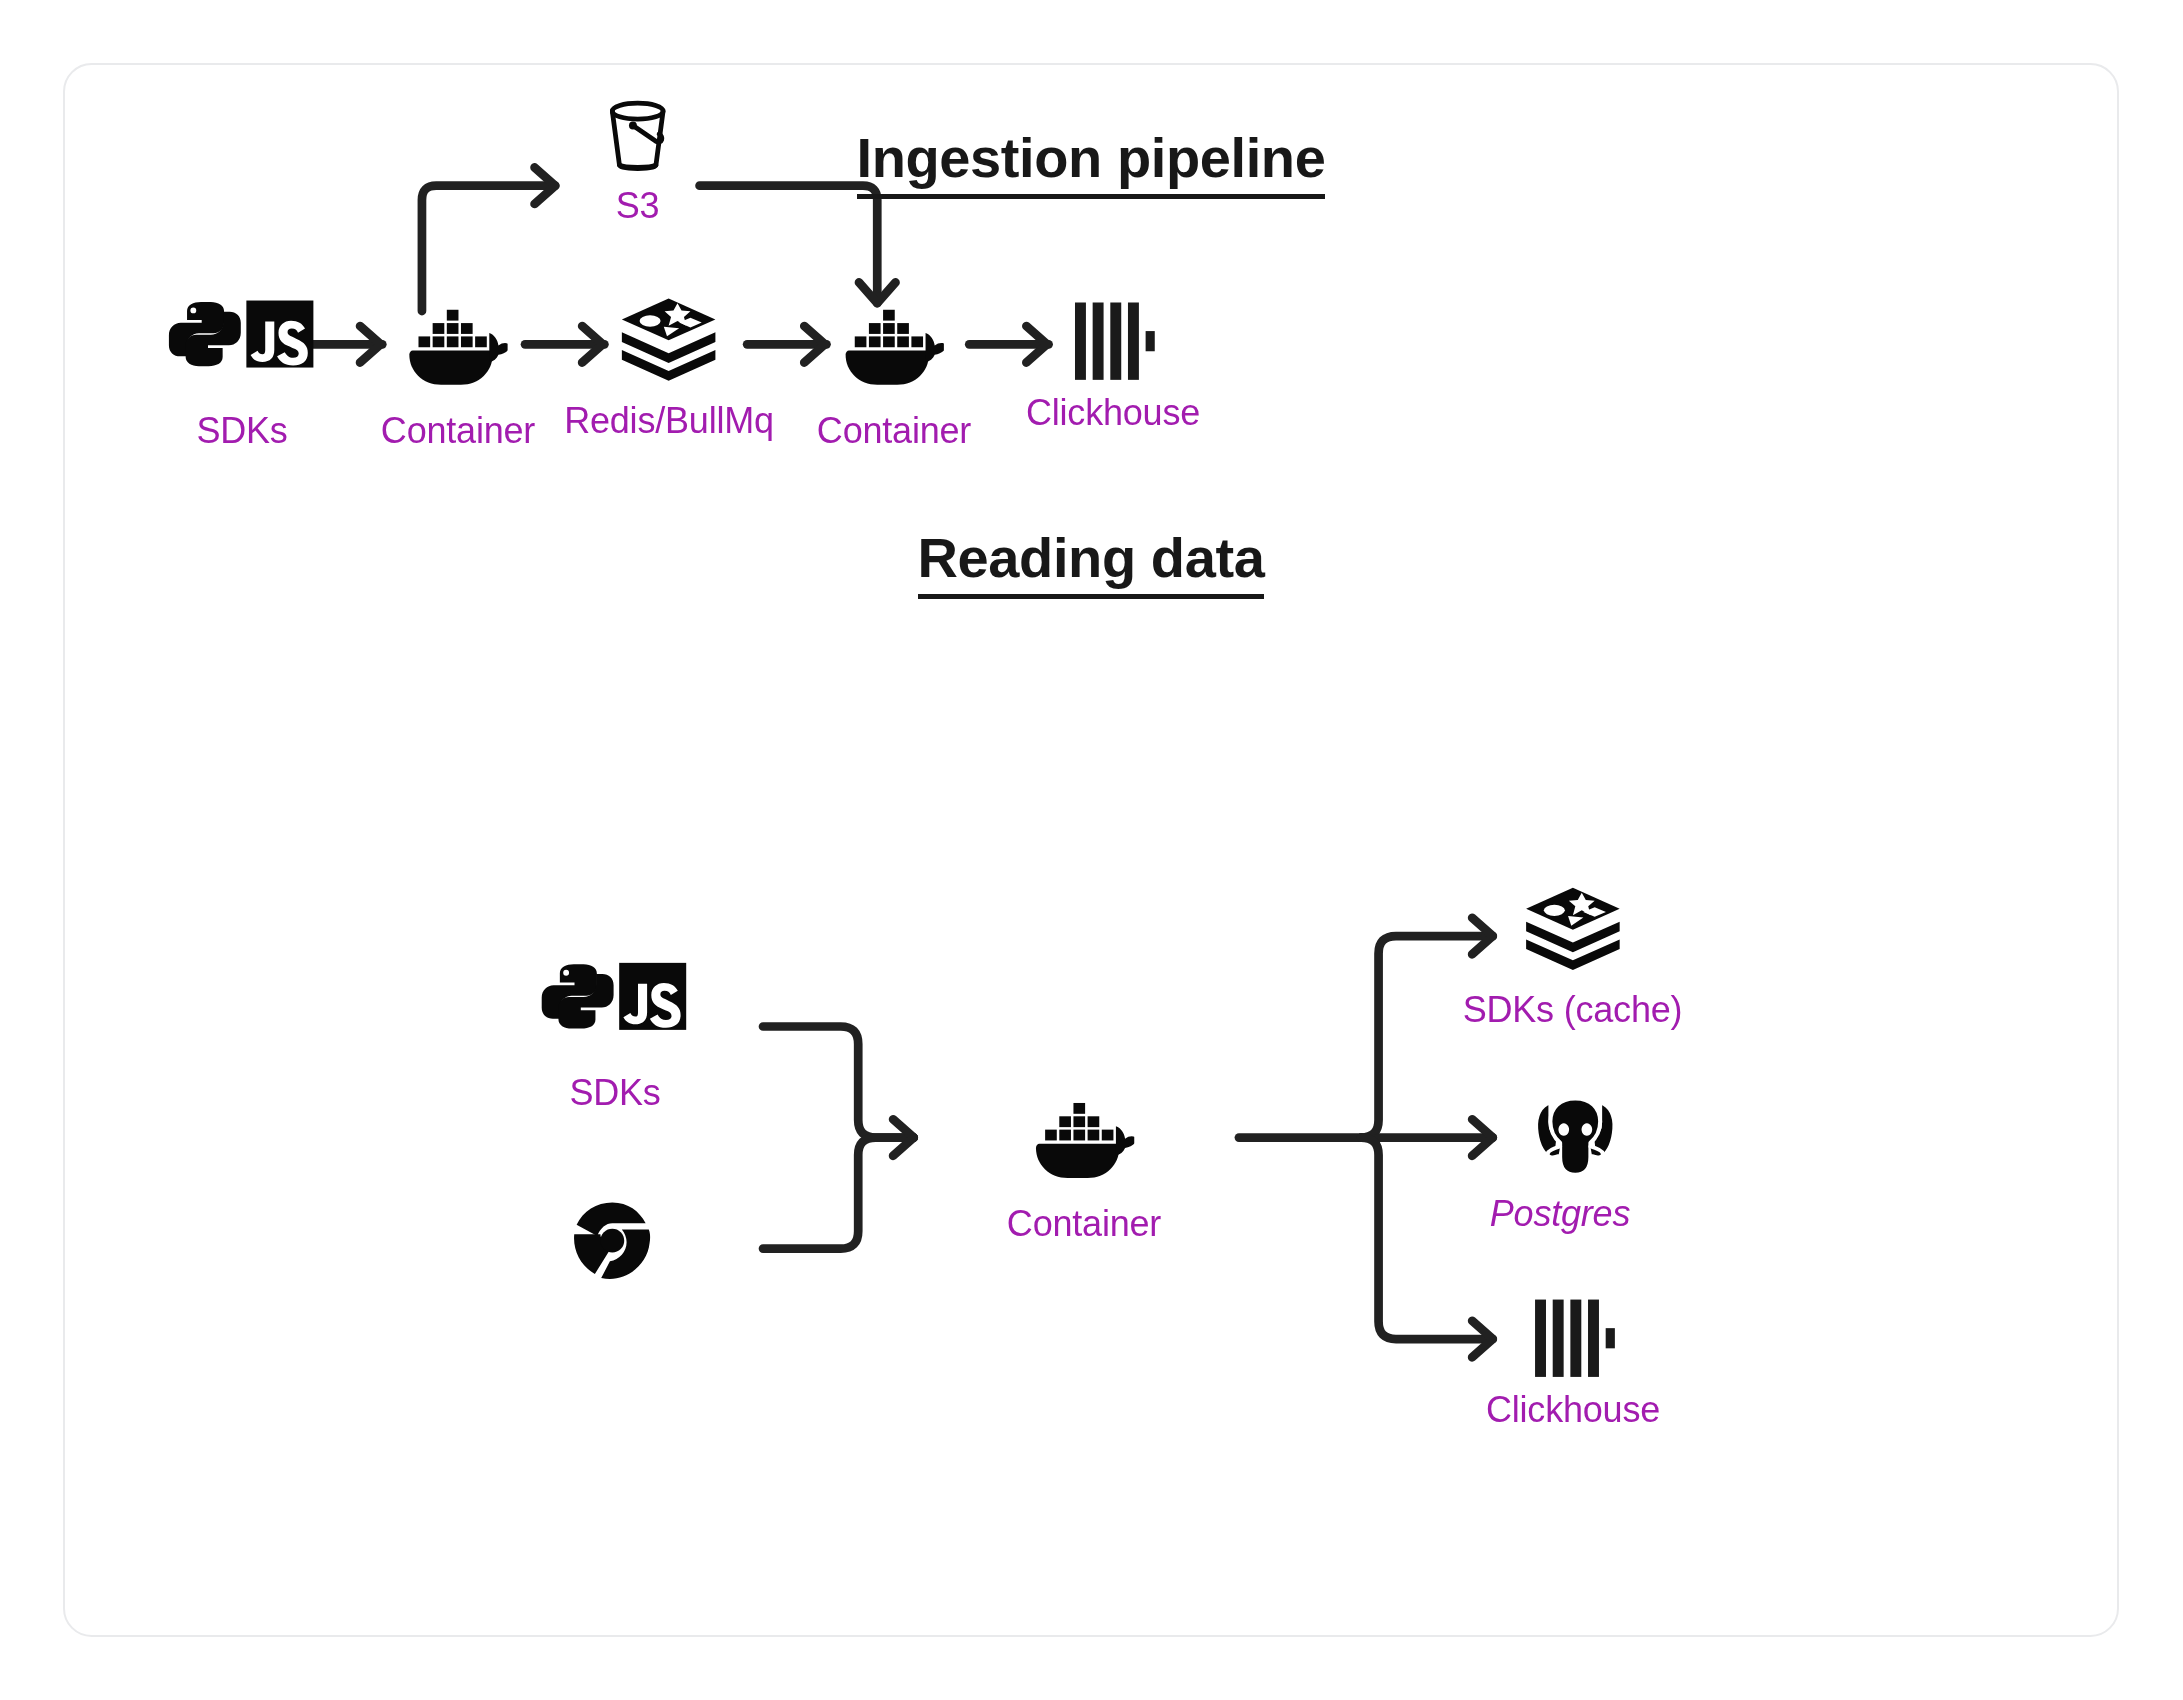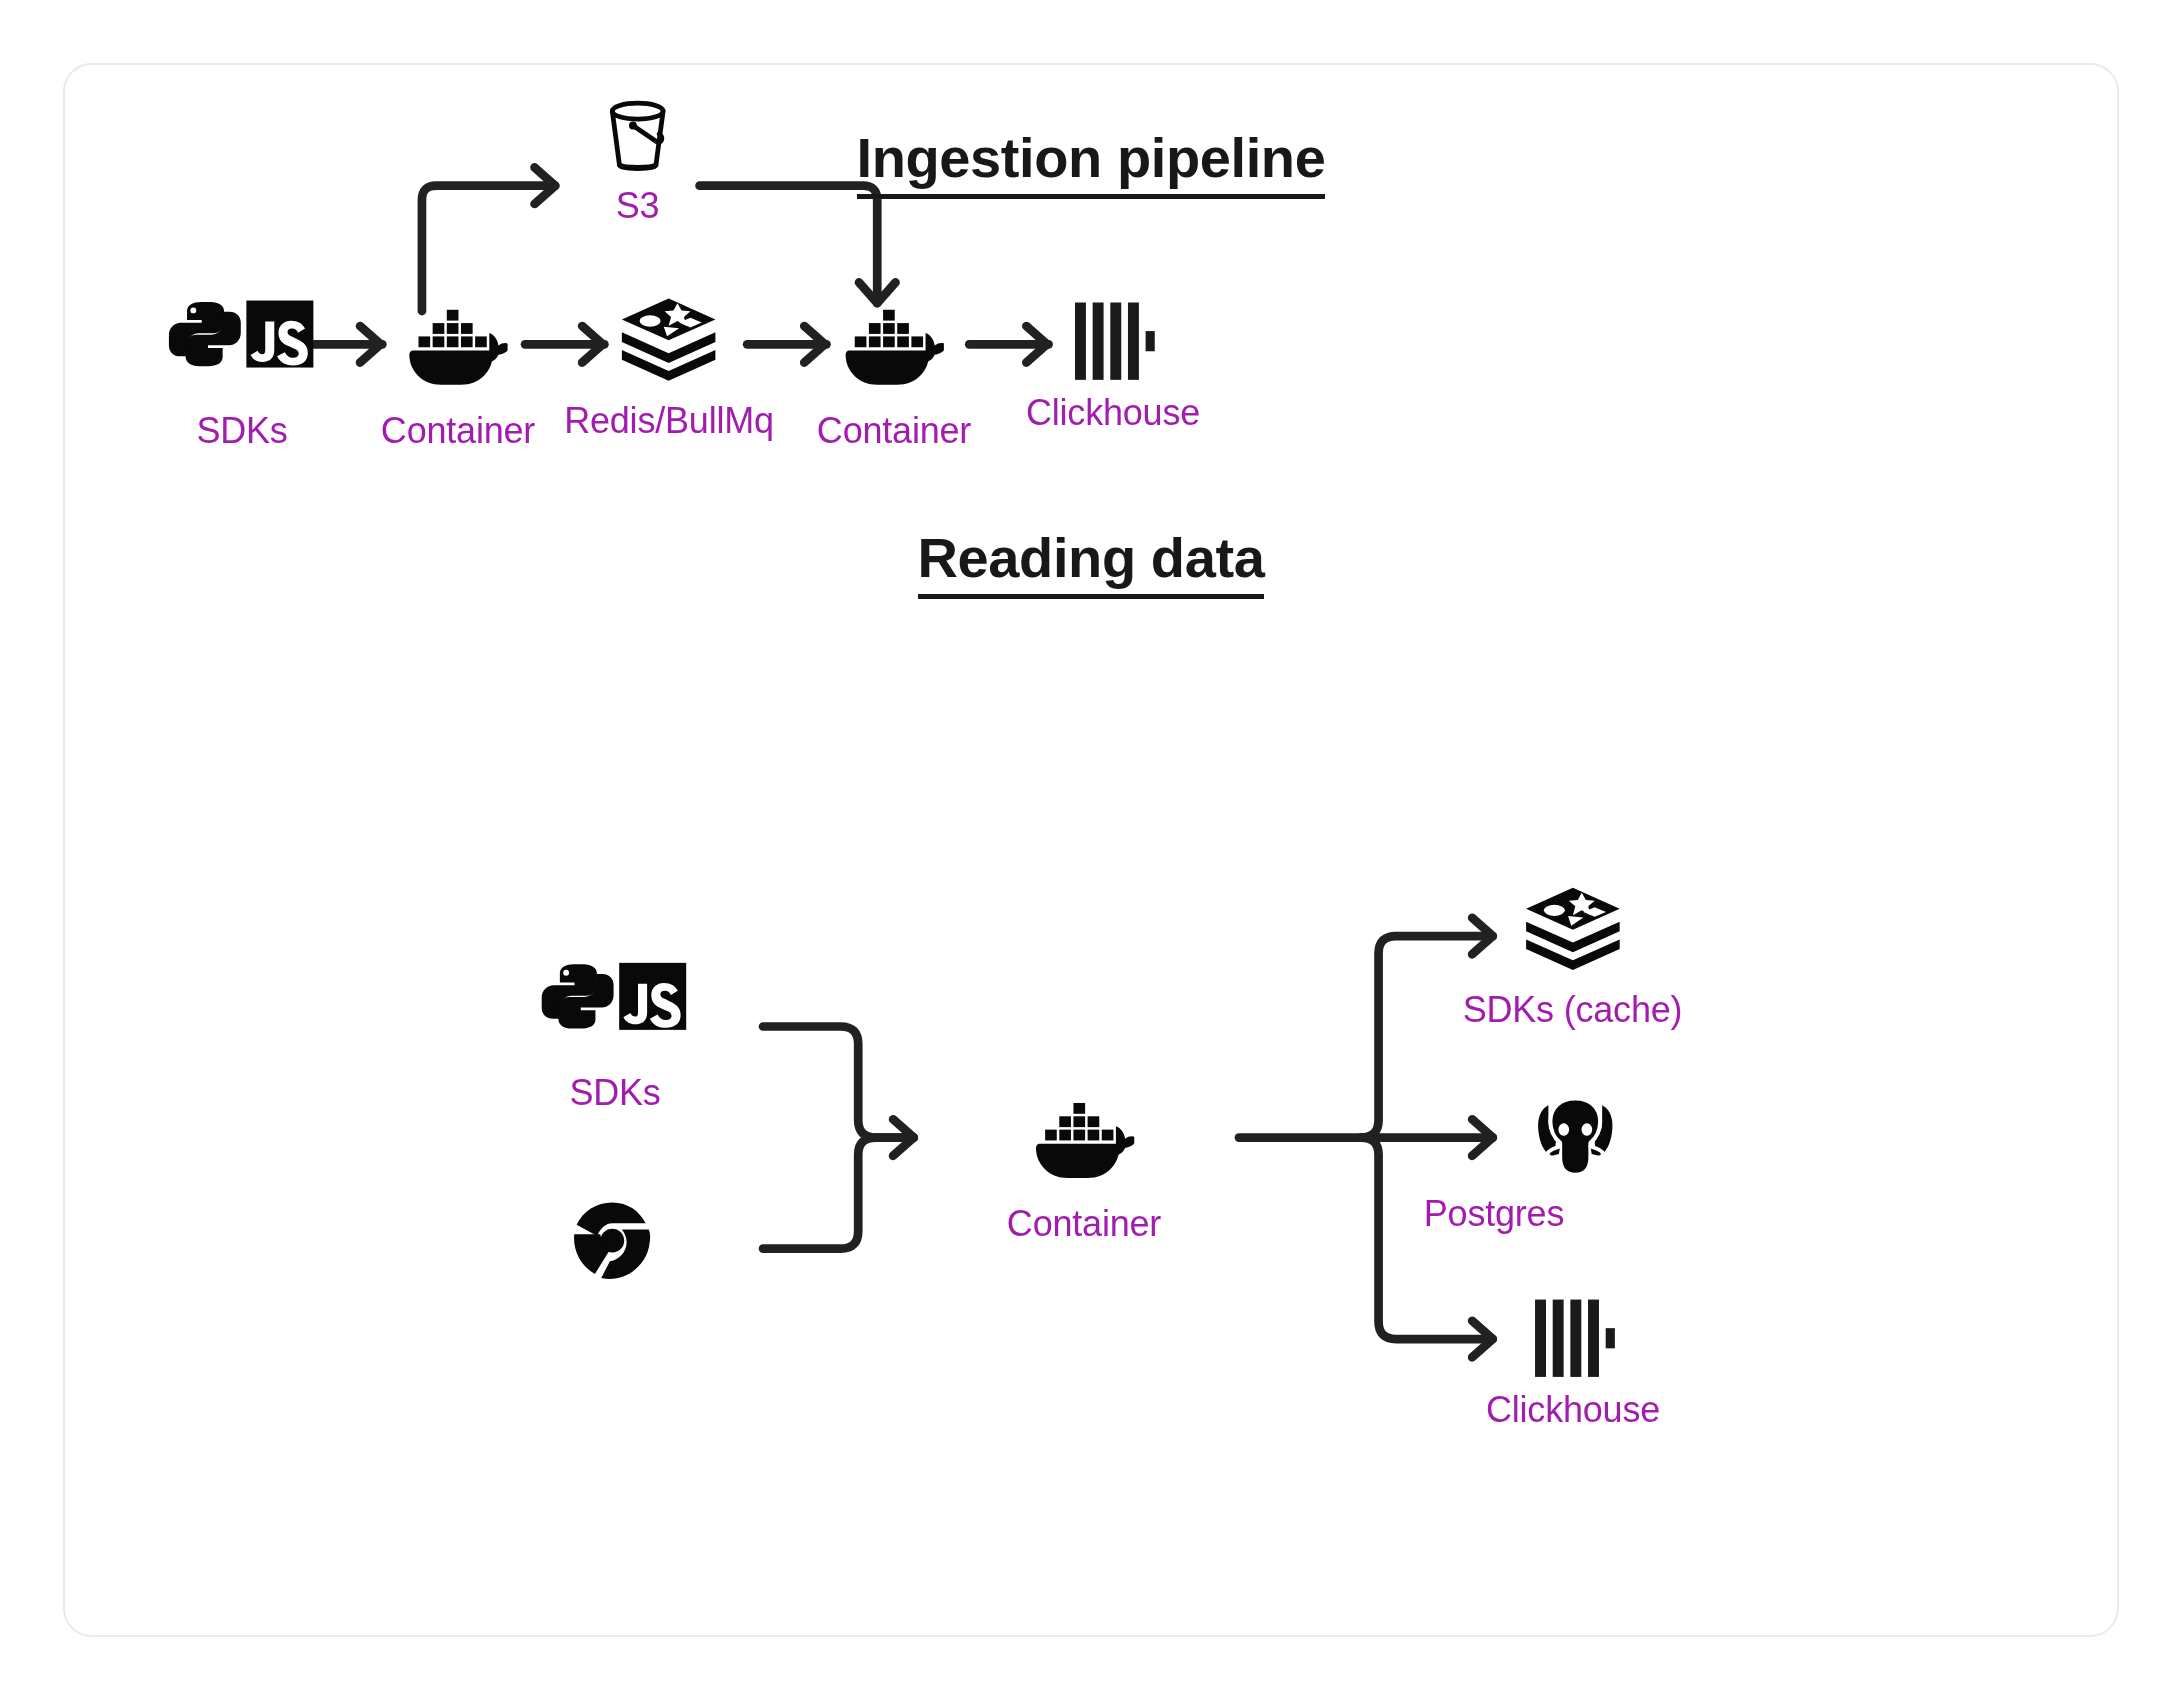--- a/index.html
+++ b/index.html
@@ -274,21 +274,21 @@
     <div class="node" style="left:920px;top:1027px;width:198px;">
       <div class="glyph"></div>
       <div class="label">Container</div>
     </div>
 
     <div class="node wide" style="left:1380px;top:821px;width:255px;">
       <div class="glyph" style="height:91px;"></div>
       <div class="label">SDKs (cache)</div>
     </div>
 
-    <div class="node" style="left:1330px;top:1028px;width:198px;">
+    <div class="node" style="left:1396px;top:1028px;width:198px;font-style:italic;">
       <div class="glyph" style="height:94px;"></div>
       <div class="label">Postgres</div>
     </div>
 
     <div class="node" style="left:1404px;top:1231px;width:208px;">
       <div class="glyph" style="height:87px;"></div>
       <div class="label">Clickhouse</div>
     </div>
 
   </div>

